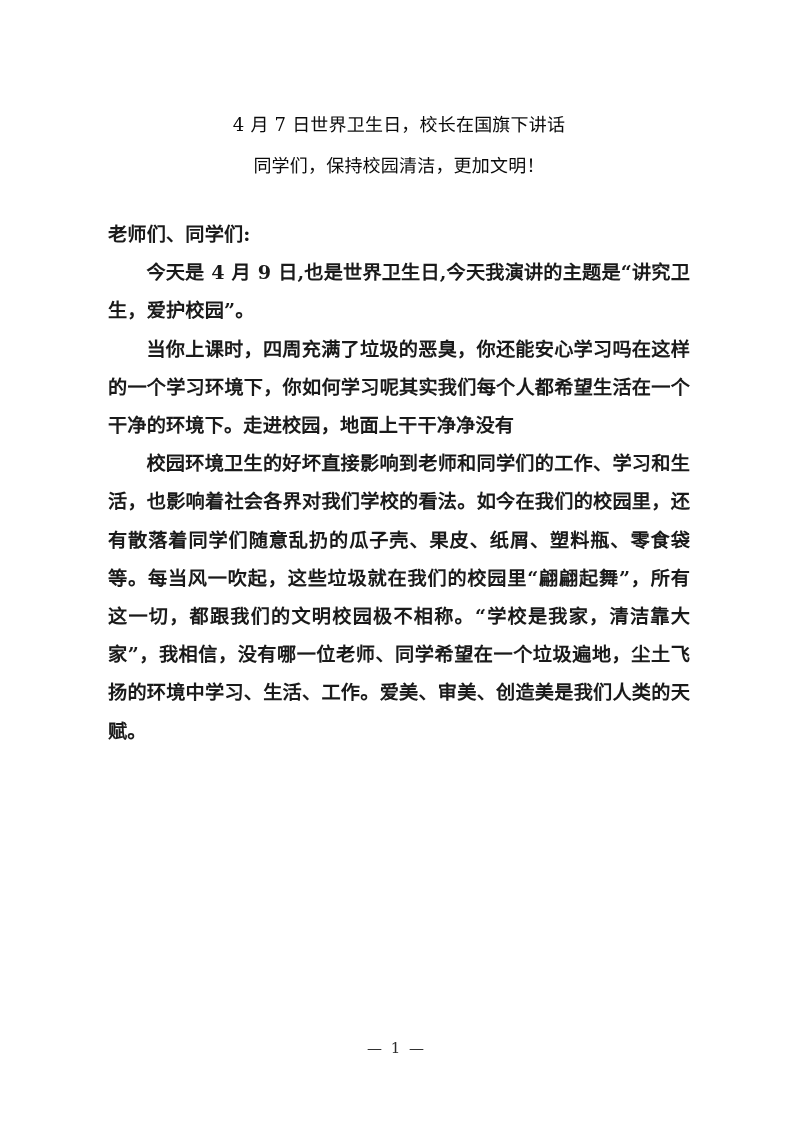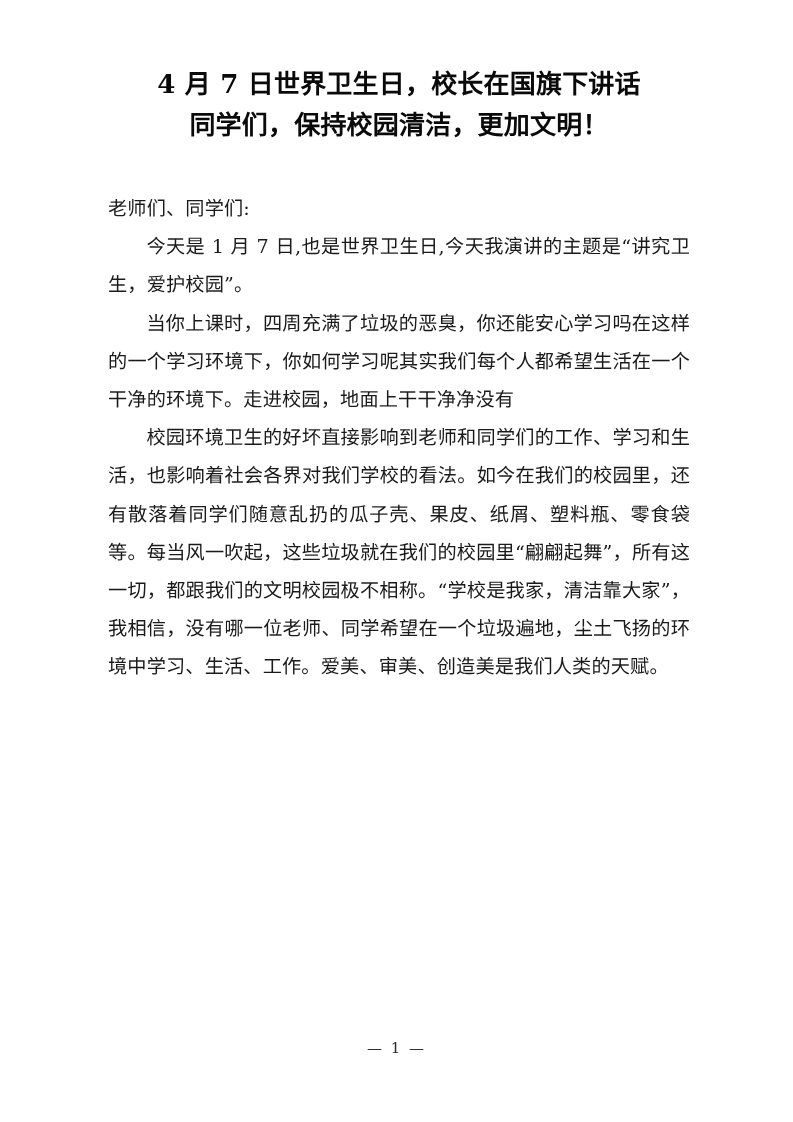--- a/index.html
+++ b/index.html
@@ -26,37 +26,38 @@
   .content {
     position: absolute;
     left: 108px;
     top: 0;
     width: 582px;
   }
 
   
   .doc-title {
     margin: 0;
-    padding-top: 64px;
+    padding-top: 104px;
     text-align: center;
     font-family: "DejaVu Serif", "Liberation Serif", serif;
-    font-weight: 700;
-    font-size: 26px;
+    font-weight: 400;
+    font-size: 18px;
     line-height: 41px;
     letter-spacing: 0.2px;
     color: #0a0a0a;
   }
   .doc-title .tline {
     display: block;
     white-space: nowrap;
   }
 
   
   .body-block {
-    margin-top: 44px;
+    margin-top: 30px;
+    font-weight: bold;
   }
 
   p.para {
     margin: 0;
     font-family: "DejaVu Serif", "Liberation Serif", serif;
     font-size: 19.2px;
     line-height: 38.2px;
     text-align: justify;
     text-justify: inter-character;
     text-align-last: left;
@@ -104,21 +105,21 @@
 
     <h1 class="doc-title">
       <span class="tline">4 月 7 日世界卫生日，校长在国旗下讲话</span>
       <span class="tline">同学们，保持校园清洁，更加文明！</span>
     </h1>
 
     <div class="body-block">
 
       <p class="para salutation">老师们、同学们:</p>
 
-      <p class="para indent">今天是 1 月 7 日,也是世界卫生日,今天我演讲的主题是“讲究卫生，爱护校园”。</p>
+      <p class="para indent">今天是 4 月 9 日,也是世界卫生日,今天我演讲的主题是“讲究卫生，爱护校园”。</p>
 
 
       <p class="para indent clipped">当你上课时，四周充满了垃圾的恶臭，你还能安心学习吗在这样的一个学习环境下，你如何学习呢其实我们每个人都希望生活在一个干净的环境下。走进校园，地面上干干净净没有</p>
 
       <p class="para indent">校园环境卫生的好坏直接影响到老师和同学们的工作、学习和生活，也影响着社会各界对我们学校的看法。如今在我们的校园里，还有散落着同学们随意乱扔的瓜子壳、果皮、纸屑、塑料瓶、零食袋等。每当风一吹起，这些垃圾就在我们的校园里“翩翩起舞”，所有这一切，都跟我们的文明校园极不相称。“学校是我家，清洁靠大家”，我相信，没有哪一位老师、同学希望在一个垃圾遍地，尘土飞扬的环境中学习、生活、工作。爱美、审美、创造美是我们人类的天赋。</p>
 
     </div>
   </div>
 
   <div class="page-footer">— 1 —</div>

